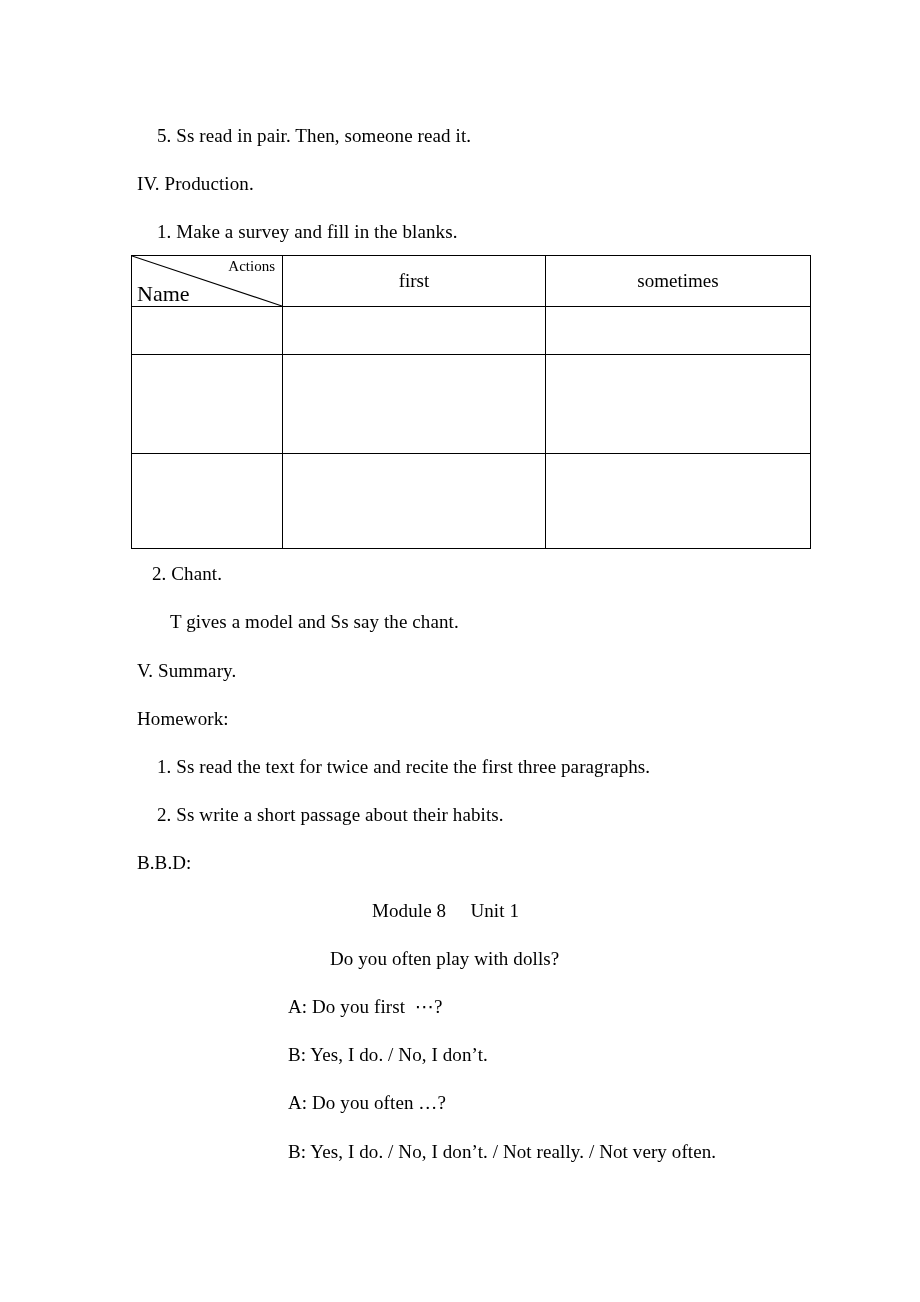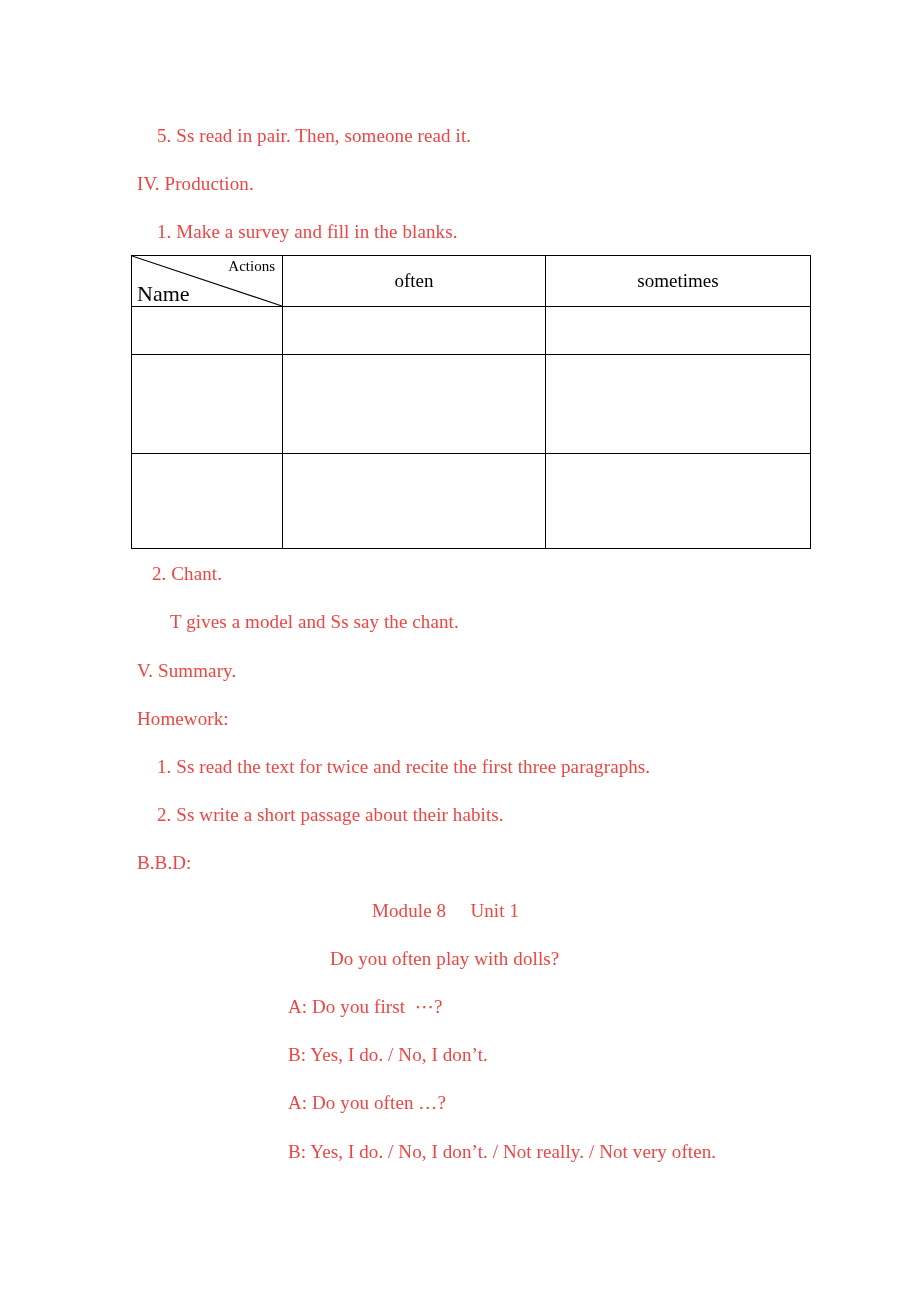--- a/index.html
+++ b/index.html
@@ -22,21 +22,21 @@
     height: 1302px;
     background: #ffffff;
   }
 
   
   .line {
     position: absolute;
     font-size: 19px;
     line-height: 24px;
     white-space: pre;
-    color: #ef4444;
+    color: #000000;
     letter-spacing: 0.1px;
   }
 
   
   .survey-table {
     position: absolute;
     left: 131px;
     top: 255px;
     width: 676px;
     border-collapse: collapse;
@@ -109,21 +109,21 @@
       <tr class="hdr-row">
         <td class="col-name">
           <div class="split-cell">
             <svg class="split-diagonal" viewBox="0 0 150 50" preserveAspectRatio="none">
               <line x1="0" y1="0" x2="150" y2="50" stroke="#000000" stroke-width="1.1" vector-effect="non-scaling-stroke"></line>
             </svg>
             <span class="split-actions">Actions</span>
             <span class="split-name">Name</span>
           </div>
         </td>
-        <td class="col-often col-head">often</td>
+        <td class="col-often col-head">first</td>
         <td class="col-some col-head">sometimes</td>
       </tr>
 
       <tr class="row-1">
         <td class="col-name"></td>
         <td class="col-often"></td>
         <td class="col-some"></td>
       </tr>
 
       <tr class="row-2">

